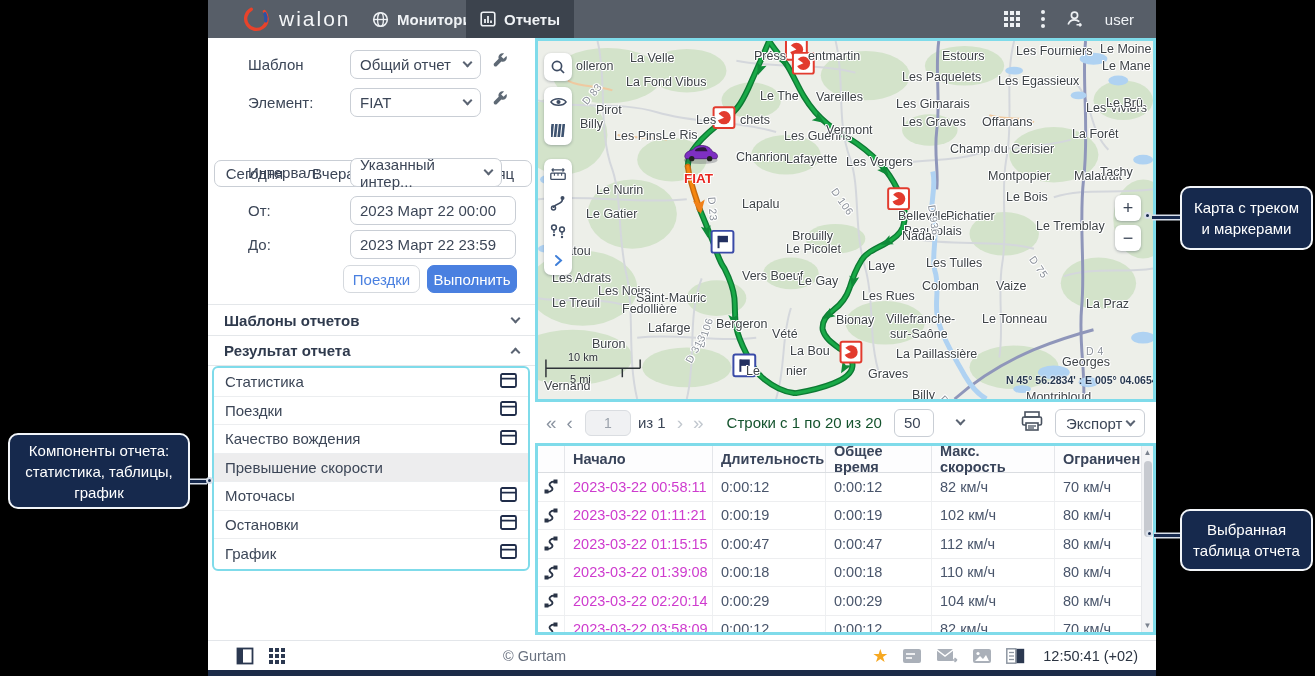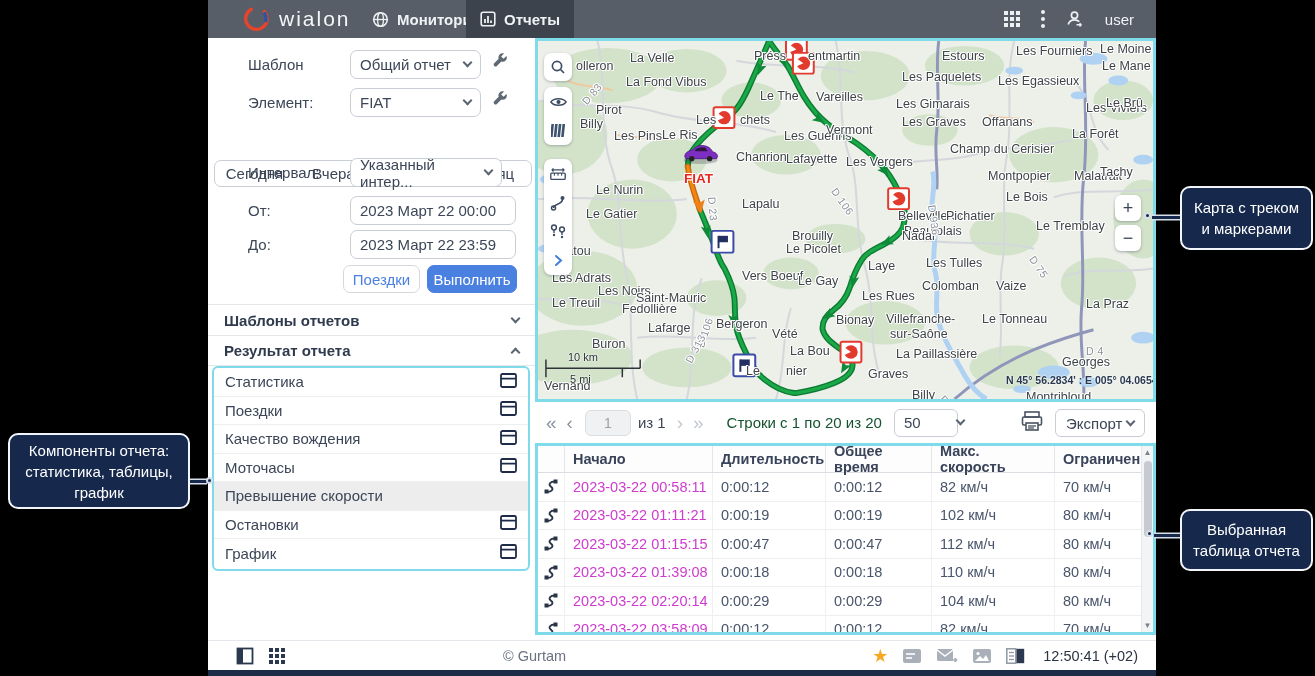--- a/index.html
+++ b/index.html
@@ -56,21 +56,21 @@
   .coords { position:absolute; left:468px; top:333px; font-size:10.5px; font-weight:700; color:#273850; text-shadow:0 0 2px #fff,0 0 2px #fff; white-space:nowrap; }
 
   
   .pagination { position:absolute; left:327px; top:402px; width:621px; height:41px; background:#fff; display:flex; align-items:center; }
   .pg-arrow { font-size:19px; color:#8A93A0; padding:0 5px; cursor:pointer; line-height:1; }
   .pg-arrow.dis { color:#C2C8CF; }
   .pg-input { width:46px; height:26px; background:#F0F1F3; border:1px solid #DADDE1; border-radius:6px; margin:0 7px; }
   .pg-input input { width:100%; height:100%; border:none; outline:none; background:transparent; text-align:center; font-size:14px; color:#9AA1AB; font-family:inherit; }
   .pg-of { font-size:15px; color:#3C4657; margin-right:6px; }
   .pg-info { font-size:15px; color:#14532d; margin-left:18px; }
-  .pg-size { width:64px; height:28px; border:1px solid #C9CED5; border-radius:6px; display:flex; align-items:center; justify-content:space-between; padding:0 9px; font-size:15px; color:#3C4657; margin-left:12px; cursor:pointer;gap:36px; }
+  .pg-size { width:40px; height:28px; border:1px solid #C9CED5; border-radius:6px; display:flex; align-items:center; justify-content:space-between; padding:0 9px; font-size:15px; color:#3C4657; margin-left:12px; cursor:pointer;gap:36px; }
   .pg-print { position:absolute; left:486px; top:9px; cursor:pointer; }
   .pg-export { position:absolute; left:520px; top:7px; width:90px; height:28px; border:1px solid #C9CED5; border-radius:6px; display:flex; align-items:center; justify-content:space-between; padding:0 10px; font-size:15px; color:#3C4657; cursor:pointer; }
 
   
   .table-panel { position:absolute; left:327px; top:443px; width:621px; height:192px; border:3px solid #7FDBEA; background:#fff; overflow:hidden; }
   .thead { display:flex; height:27px; border-bottom:1px solid #DADDE1; background:#FDFDFE; }
   .thcell { font-size:14.5px; font-weight:700; color:#39445A; display:flex; align-items:center; padding:0 8px; border-right:1px solid #E4E6EA; }
   .trow { display:flex; height:28.5px; border-bottom:1px solid #EDEEF0; }
   .tcell { font-size:14.5px; color:#49556B; display:flex; align-items:center; padding:0 8px; border-right:1px solid #EEF0F2; overflow:hidden; white-space:nowrap; }
   .tcell.pink { color:#CE3BCE; cursor:pointer; }
@@ -231,29 +231,29 @@
                 <line x1="1" y1="5.6" x2="16" y2="5.6" stroke="#1F2C49" stroke-width="1.8"></line>
               </svg></span>
           </div>
           <div class="report-item">
             <span>Качество вождения</span>
             <span><svg width="17" height="15" viewBox="0 0 17 15">
                 <rect x="1" y="1" width="15" height="13" rx="1.5" fill="none" stroke="#1F2C49" stroke-width="1.8"></rect>
                 <line x1="1" y1="5.6" x2="16" y2="5.6" stroke="#1F2C49" stroke-width="1.8"></line>
               </svg></span>
           </div>
+          <div class="report-item selected">
+            <span>Превышение скорости</span>
+          </div>
           <div class="report-item">
             <span>Моточасы</span>
             <span><svg width="17" height="15" viewBox="0 0 17 15">
                 <rect x="1" y="1" width="15" height="13" rx="1.5" fill="none" stroke="#1F2C49" stroke-width="1.8"></rect>
                 <line x1="1" y1="5.6" x2="16" y2="5.6" stroke="#1F2C49" stroke-width="1.8"></line>
               </svg></span>
-          </div>
-          <div class="report-item selected">
-            <span>Превышение скорости</span>
           </div>
           <div class="report-item">
             <span>Остановки</span>
             <span><svg width="17" height="15" viewBox="0 0 17 15">
                 <rect x="1" y="1" width="15" height="13" rx="1.5" fill="none" stroke="#1F2C49" stroke-width="1.8"></rect>
                 <line x1="1" y1="5.6" x2="16" y2="5.6" stroke="#1F2C49" stroke-width="1.8"></line>
               </svg></span>
           </div>
           <div class="report-item">
             <span>График</span>

